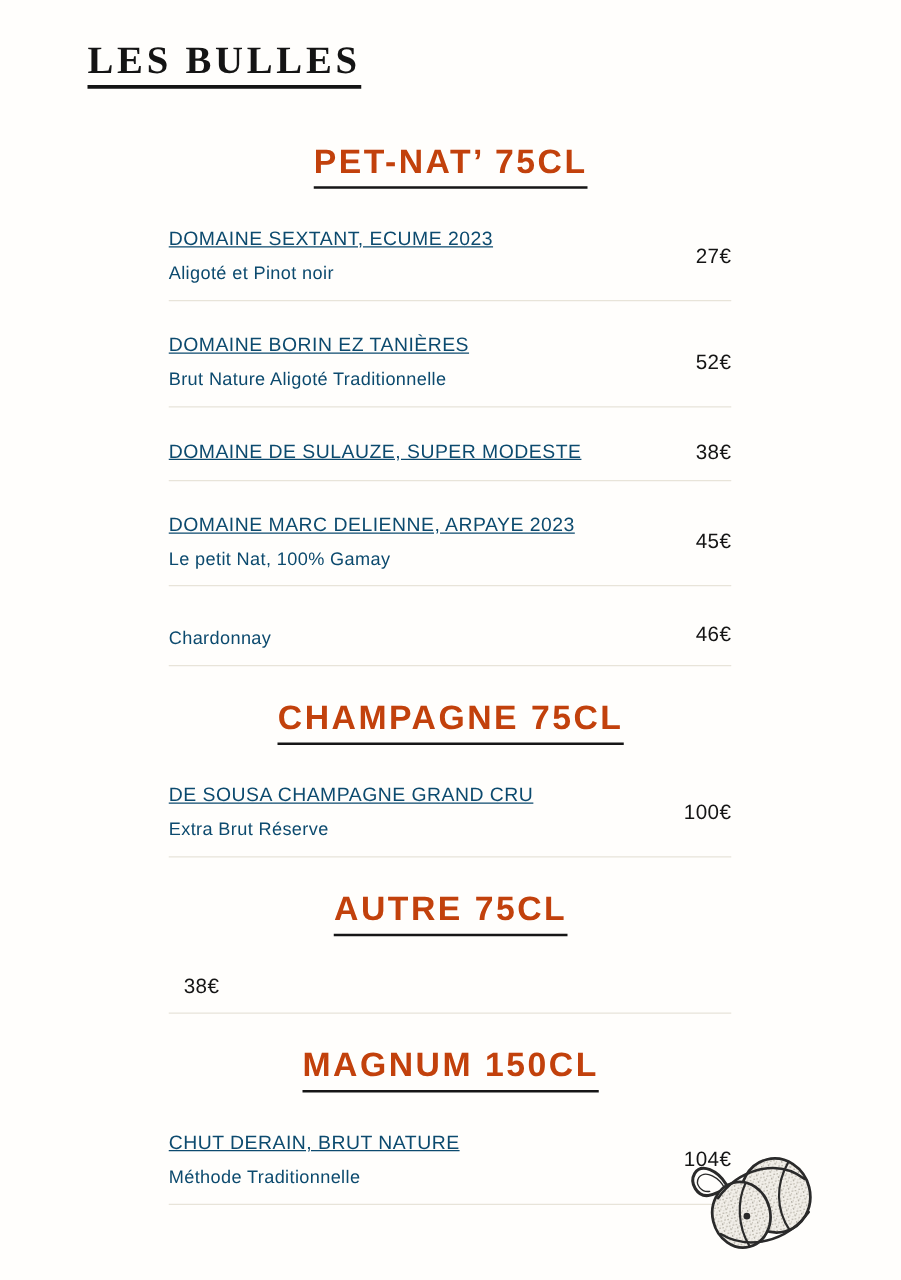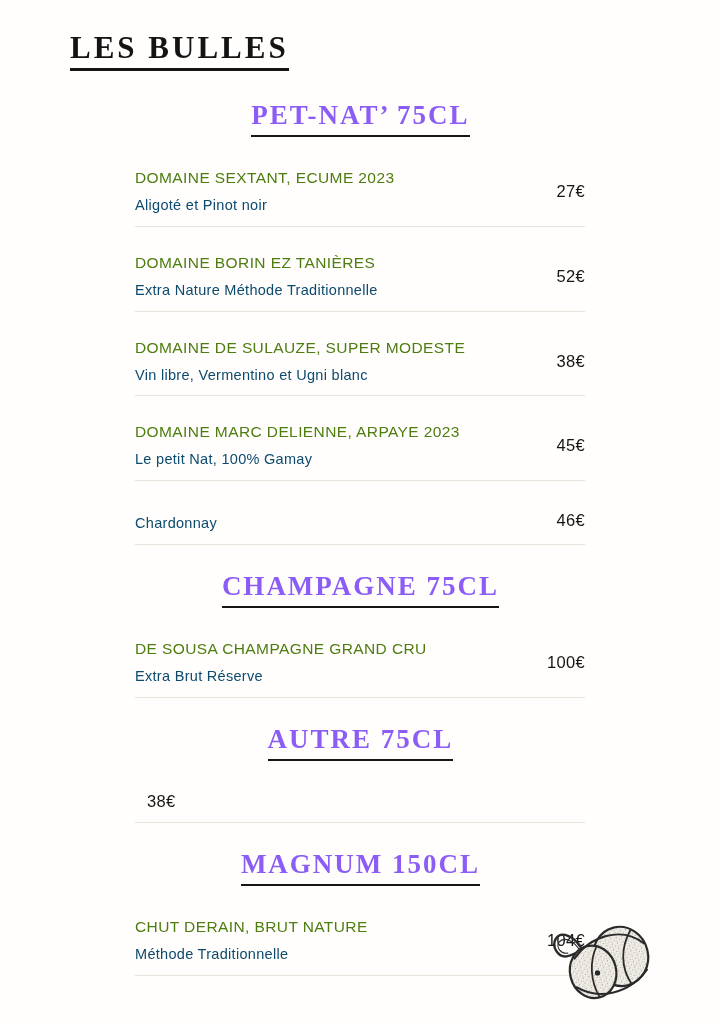--- a/index.html
+++ b/index.html
@@ -10,64 +10,65 @@
     color: #1f1f1f;
     overflow: hidden;
   }
   .page {
     position: relative;
     width: 721px;
     height: 1024px;
   }
   .title {
     display: inline-block;
-    margin: 31px 0 7px 70px;
+    margin: 31px 0 21px 70px;
     font-family: "Liberation Serif", serif;
     font-weight: 600;
     font-size: 31px;
     letter-spacing: 3px;
     color: #141414;
     border-bottom: 3px solid #141414;
     padding-bottom: 3px;
     line-height: 1.1;
   }
   .sections { width: 721px; }
   .heading {
     text-align: center;
     margin-top: 22px;
     margin-bottom: 31px;
     font-weight: 500;
   }
   .heading .heading-text {
     display: inline-block;
-    font-family: Liberation Serif, serif;
+    font-family: Liberation Sans, sans-serif;
     font-size: 27px;
     font-weight: 600;
     letter-spacing: 2px;
-    color: #8b5cf6;
+    color: #c2410c;
     border-bottom: 2px solid #161616;
     padding-bottom: 4px;
     line-height: 1.15;
   }
   .items { margin-left: 135px; width: 450px; }
   .item {
     display: flex;
     justify-content: space-between;
     align-items: center;
     border-bottom: 1px solid #e8e4d9;
     padding-bottom: 11px;
     margin-bottom: 26px;
   }
   .item-text { flex: 1 1 auto; min-width: 0; }
   .item-name {
     font-size: 15.5px;
     letter-spacing: 0.4px;
-    color: #4d7c0f;
+    color: #0c4a6e;
     line-height: 1.35;
     white-space: nowrap;
+    text-decoration: underline;
   }
   .item-desc {
     margin-top: 7px;
     font-size: 14.5px;
     letter-spacing: 0.3px;
     color: #0c4a6e;
     line-height: 1.3;
     white-space: nowrap;
   }
   .item-price {
@@ -103,29 +104,28 @@
     <div class="item-text">
       <div class="item-name">DOMAINE SEXTANT, ECUME 2023</div>
       <div class="item-desc">Aligoté et Pinot noir</div>
     </div>
     <div class="item-price">27€</div>
   </div>
 
   <div class="item">
     <div class="item-text">
       <div class="item-name">DOMAINE BORIN EZ TANIÈRES</div>
-      <div class="item-desc">Extra Nature Méthode Traditionnelle</div>
+      <div class="item-desc">Brut Nature Aligoté Traditionnelle</div>
     </div>
     <div class="item-price">52€</div>
   </div>
 
   <div class="item">
     <div class="item-text">
       <div class="item-name">DOMAINE DE SULAUZE, SUPER MODESTE</div>
-      <div class="item-desc">Vin libre, Vermentino et Ugni blanc</div>
     </div>
     <div class="item-price">38€</div>
   </div>
 
   <div class="item">
     <div class="item-text">
       <div class="item-name">DOMAINE MARC DELIENNE, ARPAYE 2023</div>
       <div class="item-desc">Le petit Nat, 100% Gamay</div>
     </div>
     <div class="item-price">45€</div>

